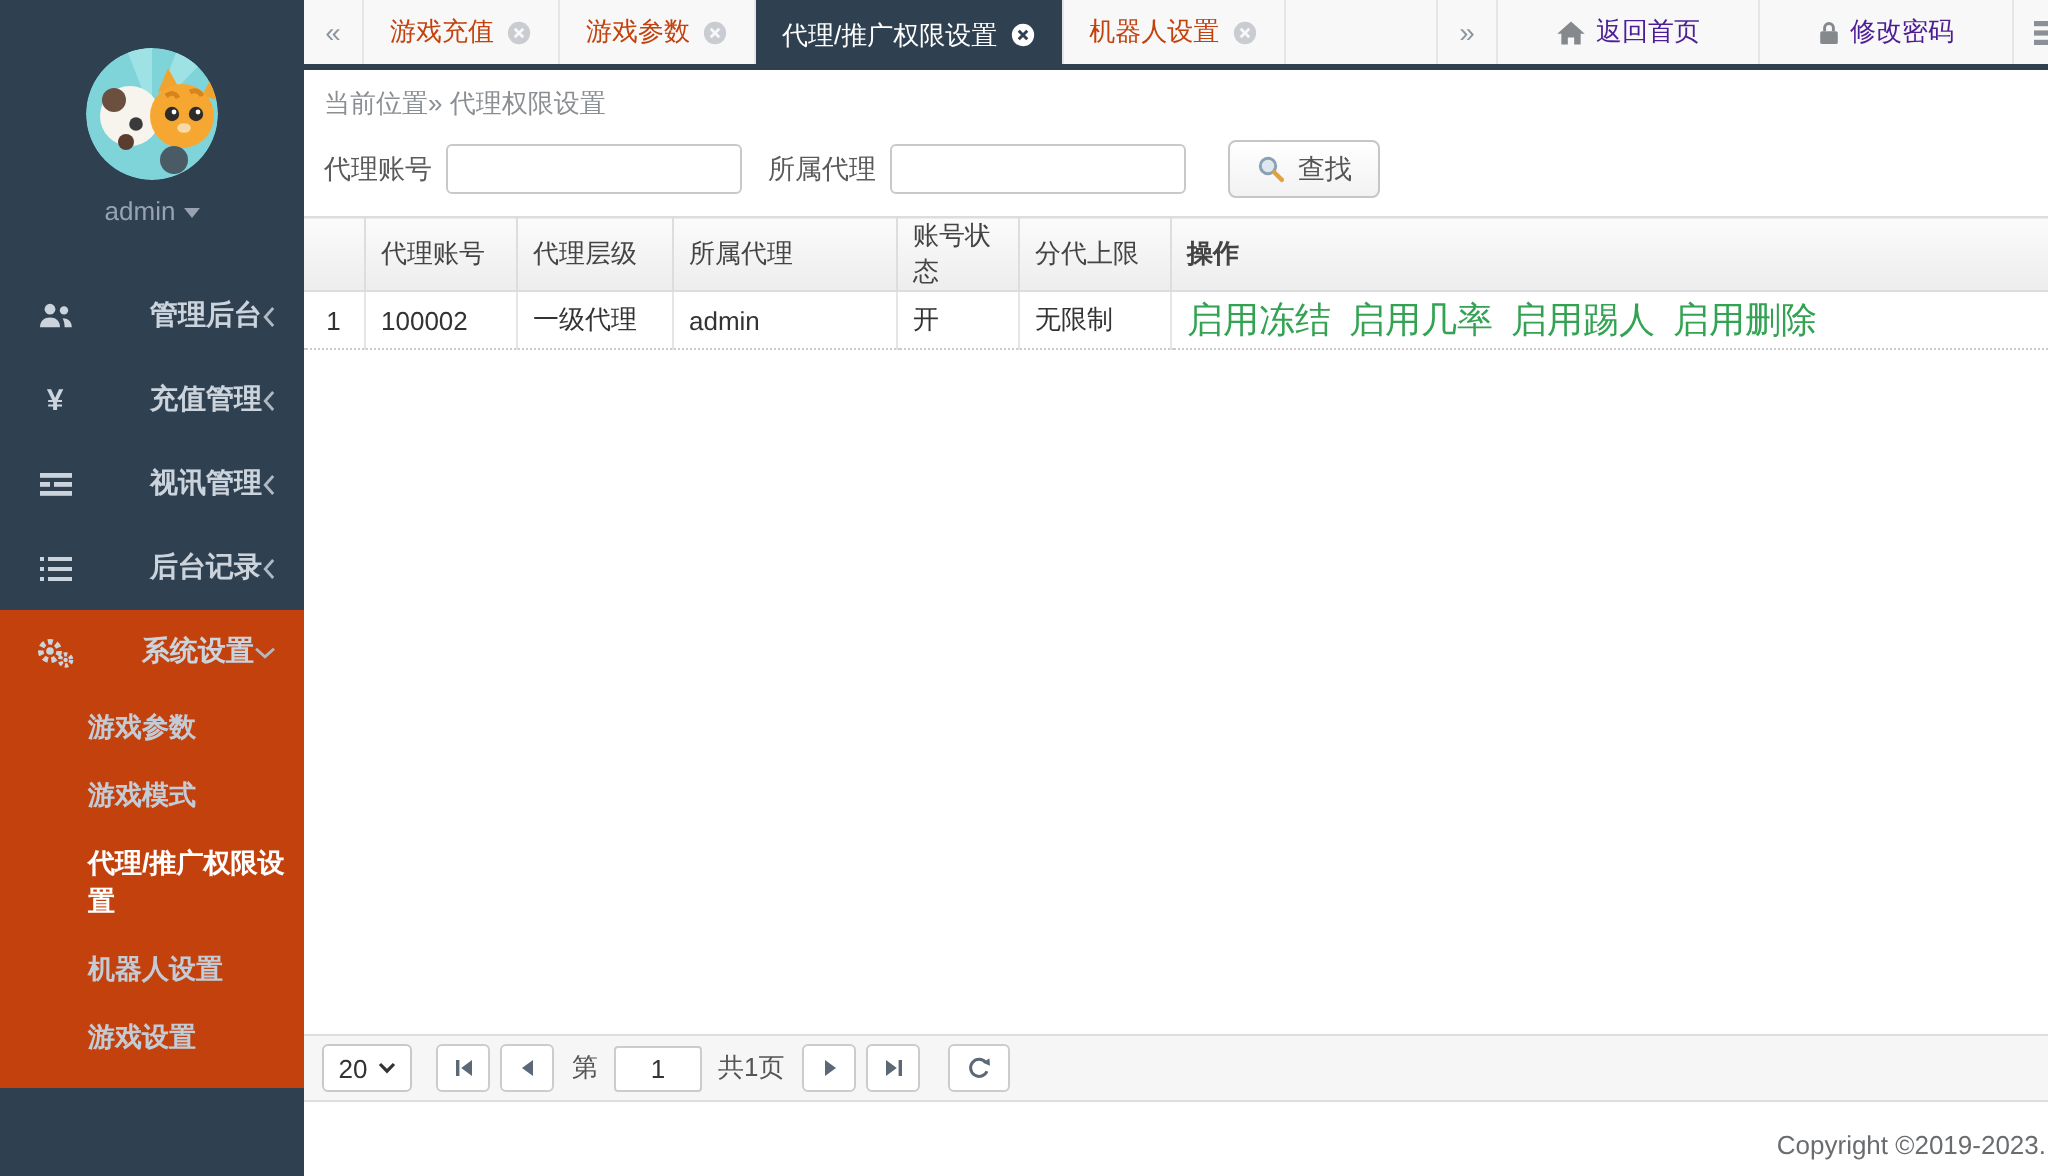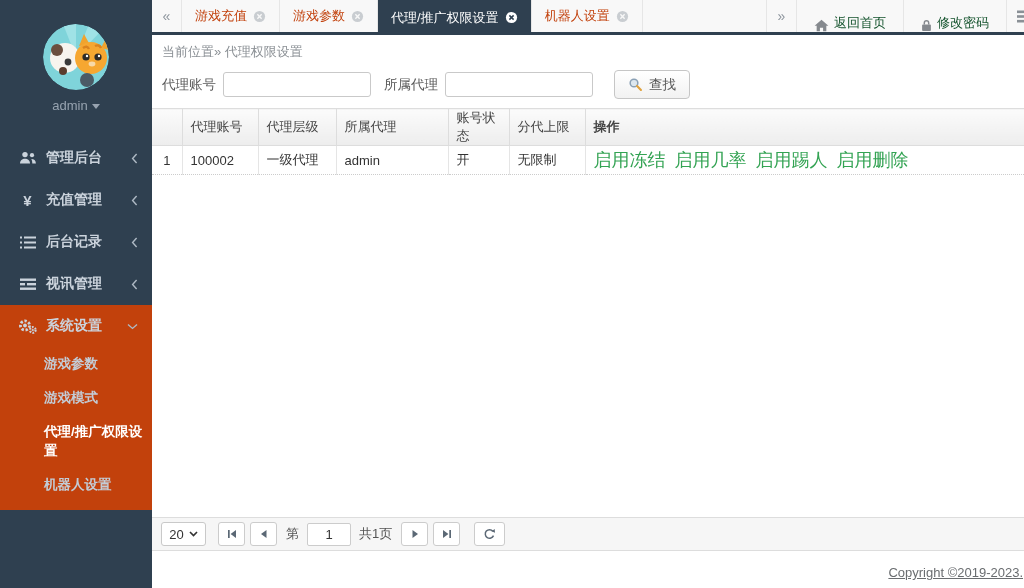--- a/index.html
+++ b/index.html
@@ -7,38 +7,38 @@
   body { font-family:"Liberation Sans","DejaVu Sans",sans-serif; background:#fff; }
   .screen { position:relative; width:1024px; height:588px; display:flex; }
 
   
   .sidebar { width:152px; min-width:152px; height:100%; background:#2f4050; color:#cbd3dc; }
   .profile { padding:24px 0 10px; text-align:center; }
   .avatar { width:66px; height:66px; border-radius:50%; overflow:hidden; margin:0 auto; display:block; }
   .username { margin-top:8px; font-size:13px; color:#97a3b0; }
   .caret-down { display:inline-block; width:0; height:0; border-left:4px solid transparent; border-right:4px solid transparent; border-top:5px solid #97a3b0; margin-left:4px; vertical-align:middle; }
   .menu { margin-top:14px; }
-  .menu-item { height:42px; display:flex; align-items:center; padding:0 14px 0 18px; font-size:14px; font-weight:bold; color:#cbd3dc; cursor:pointer; }
+  .menu-item { height:42px; display:flex; align-items:center; padding:0 14px 0 18px; font-size:14px; font-weight:bold; color:#cbd3dc; cursor:pointer;text-align:right; }
   .menu-item .mi-icon { width:19px; display:flex; justify-content:center; }
   .menu-item .mi-label { flex:1; margin-left:9px; }
   .menu-group-active { background:#c2410c; padding-bottom:8px; }
   .submenu-item { padding:8px 8px 8px 44px; font-size:13.5px; font-weight:bold; color:#c3ccd6; line-height:1.35; cursor:pointer; }
   .submenu-item.current { color:#ffffff; }
   .yen-glyph { font-size:15px; font-weight:bold; color:#cbd3dc; line-height:1; }
 
   
   .main { flex:1; height:100%; display:flex; flex-direction:column; background:#fff; min-width:0; }
 
   
   .tabbar { height:35px; min-height:35px; background:#f8f8f8; border-bottom:3px solid #2f4050; display:flex; align-items:stretch; overflow:hidden; white-space:nowrap; }
   .tab-toggle { width:30px; display:flex; align-items:center; justify-content:center; color:#8d959d; font-size:14px; border-right:1px solid #e6e6e6; cursor:pointer; }
   .tab { display:flex; align-items:center; gap:6px; padding:0 13px; font-size:13px; color:#c2410c; border-right:1px solid #e6e6e6; cursor:pointer; }
   .tab.active { background:#2f4050; color:#fff; margin-bottom:-3px; }
   .tab-spacer { flex:1; }
-  .top-btn { display:flex; align-items:flex-end; gap:5px; padding:0 17px; font-size:13px; color:#14532d; border-left:1px solid #e6e6e6; cursor:pointer; }
+  .top-btn { display:flex; align-items:center; gap:5px; padding:0 29px; font-size:13px; color:#4c1d95; border-left:1px solid #e6e6e6; cursor:pointer; }
   .tab-toggle.right { border-right:none; border-left:1px solid #e6e6e6; }
   .hamburger-btn { width:34px; display:flex; align-items:center; justify-content:flex-start; padding-left:10px; border-left:1px solid #e6e6e6; cursor:pointer; margin-right:-16px; }
 
   
   .breadcrumb { padding:8px 10px 2px; font-size:13px; color:#8a8f94; }
   .searchbar { display:flex; align-items:center; padding:7px 10px 9px; gap:7px; }
   .searchbar label { font-size:13.5px; color:#5a5a5a; }
   .searchbar input { width:148px; height:25px; border:1px solid #c9c9c9; border-radius:3px; padding:0 6px; font-size:13px; outline:none; }
   .search-btn { margin-left:14px; height:29px; padding:0 13px; display:flex; align-items:center; gap:6px; background:linear-gradient(#ffffff,#f2f2f2); border:1px solid #c6c6c6; border-radius:4px; font-size:13.5px; color:#555; cursor:pointer;text-align:right; }
 
@@ -56,21 +56,21 @@
   
   .pager { height:34px; min-height:34px; background:#f6f6f6; border-top:1px solid #ddd; border-bottom:1px solid #ddd; display:flex; align-items:center; padding:0 9px; gap:3px;margin-top:48px; }
   .pgsize { width:45px; height:24px; background:#fff; border:1px solid #c9c9c9; border-radius:3px; display:flex; align-items:center; justify-content:center; gap:5px; font-size:13px; color:#333; cursor:pointer; margin-right:8px; }
   .pg-btn { width:27px; height:24px; background:#fff; border:1px solid #ccc; border-radius:3px; display:flex; align-items:center; justify-content:center; cursor:pointer; margin:0 1px; }
   .pg-label { font-size:13px; color:#555; margin:0 5px; }
   .pg-input { width:44px; height:23px; border:1px solid #ccc; border-radius:2px; text-align:center; font-size:13px; color:#333; outline:none; }
   .pg-refresh { margin-left:10px; width:31px; }
 
   
   .footer { height:37px; position:relative; background:#fff; }
-  .copyright { position:absolute; right:1px; bottom:8px; font-size:13px; color:#6a6d70; white-space:nowrap;text-decoration:underline; }
+  .copyright { position:absolute; right:1px; bottom:8px; font-size:13px; color:#6a6d70; white-space:nowrap; }
 
   svg { display:block; }
 </style>
 </head>
 <body>
 
 <div class="screen">
 
   <aside class="sidebar">
     <div class="profile">
@@ -130,46 +130,46 @@
         <span>
             <svg width="7" height="11" viewBox="0 0 7 11">
               <path d="M5.6 1 L1.6 5.5 L5.6 10" stroke="#aeb9c4" stroke-width="1.4" fill="none"></path>
             </svg>
           </span>
       </div>
 
       <div class="menu-item">
         <span class="mi-icon">
           <svg width="16" height="13" viewBox="0 0 16 13" fill="#cbd3dc">
+              <rect x="0" y="0.5" width="16" height="2.4"></rect>
+              <rect x="0" y="5" width="5" height="2.4"></rect>
+              <rect x="7" y="5" width="9" height="2.4"></rect>
+              <rect x="0" y="9.5" width="16" height="2.4"></rect>
+            </svg>
+        </span>
+        <span class="mi-label">视讯管理</span>
+        <span>
+            <svg width="7" height="11" viewBox="0 0 7 11">
+              <path d="M5.6 1 L1.6 5.5 L5.6 10" stroke="#aeb9c4" stroke-width="1.4" fill="none"></path>
+            </svg>
+          </span>
+      </div>
+
+      <div class="menu-item">
+        <span class="mi-icon">
+          <svg width="16" height="13" viewBox="0 0 16 13" fill="#cbd3dc">
               <rect x="0" y="0.5" width="2" height="2"></rect>
               <rect x="4" y="0.5" width="12" height="2"></rect>
               <rect x="0" y="5.5" width="2" height="2"></rect>
               <rect x="4" y="5.5" width="12" height="2"></rect>
               <rect x="0" y="10.5" width="2" height="2"></rect>
               <rect x="4" y="10.5" width="12" height="2"></rect>
             </svg>
         </span>
         <span class="mi-label">后台记录</span>
-        <span>
-            <svg width="7" height="11" viewBox="0 0 7 11">
-              <path d="M5.6 1 L1.6 5.5 L5.6 10" stroke="#aeb9c4" stroke-width="1.4" fill="none"></path>
-            </svg>
-          </span>
-      </div>
-
-      <div class="menu-item">
-        <span class="mi-icon">
-          <svg width="16" height="13" viewBox="0 0 16 13" fill="#cbd3dc">
-              <rect x="0" y="0.5" width="16" height="2.4"></rect>
-              <rect x="0" y="5" width="5" height="2.4"></rect>
-              <rect x="7" y="5" width="9" height="2.4"></rect>
-              <rect x="0" y="9.5" width="16" height="2.4"></rect>
-            </svg>
-        </span>
-        <span class="mi-label">视讯管理</span>
         <span>
             <svg width="7" height="11" viewBox="0 0 7 11">
               <path d="M5.6 1 L1.6 5.5 L5.6 10" stroke="#aeb9c4" stroke-width="1.4" fill="none"></path>
             </svg>
           </span>
       </div>
 
       <div class="menu-group-active">
         <div class="menu-item">
           <span class="mi-icon">
@@ -185,20 +185,21 @@
               <svg width="11" height="7" viewBox="0 0 11 7">
                 <path d="M1 1.4 L5.5 5.4 L10 1.4" stroke="#aeb9c4" stroke-width="1.4" fill="none"></path>
               </svg>
             </span>
         </div>
         <div class="submenu">
           <div class="submenu-item">游戏参数</div>
           <div class="submenu-item">游戏模式</div>
           <div class="submenu-item current">代理/推广权限设置</div>
           <div class="submenu-item">机器人设置</div>
+          <div class="submenu-item">游戏设置</div>
         </div>
       </div>
 
     </nav>
   </aside>
 
   <div class="main">
 
     <div class="tabbar">
       <div class="tab-toggle">«</div>

